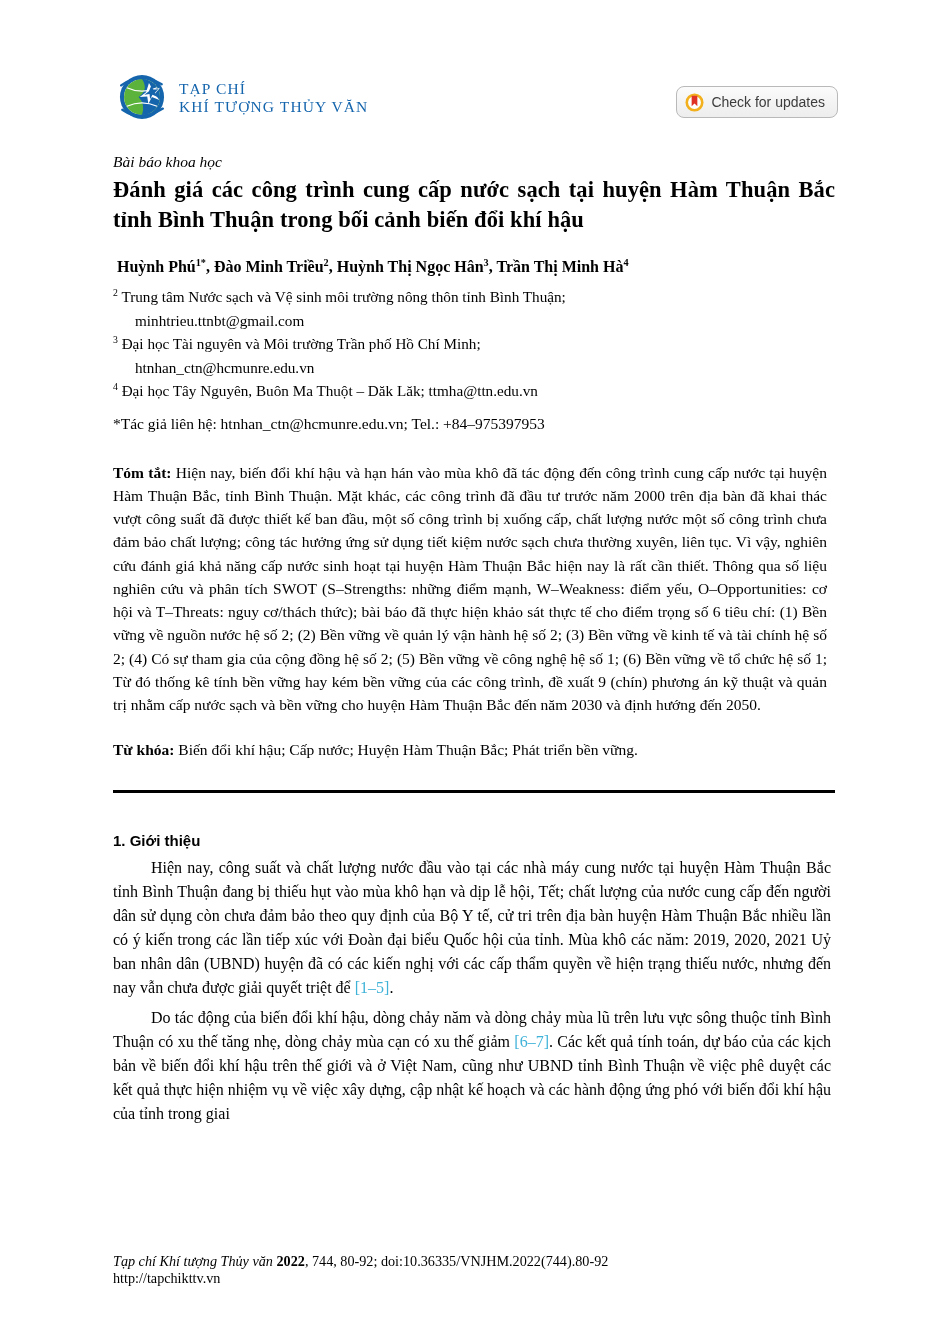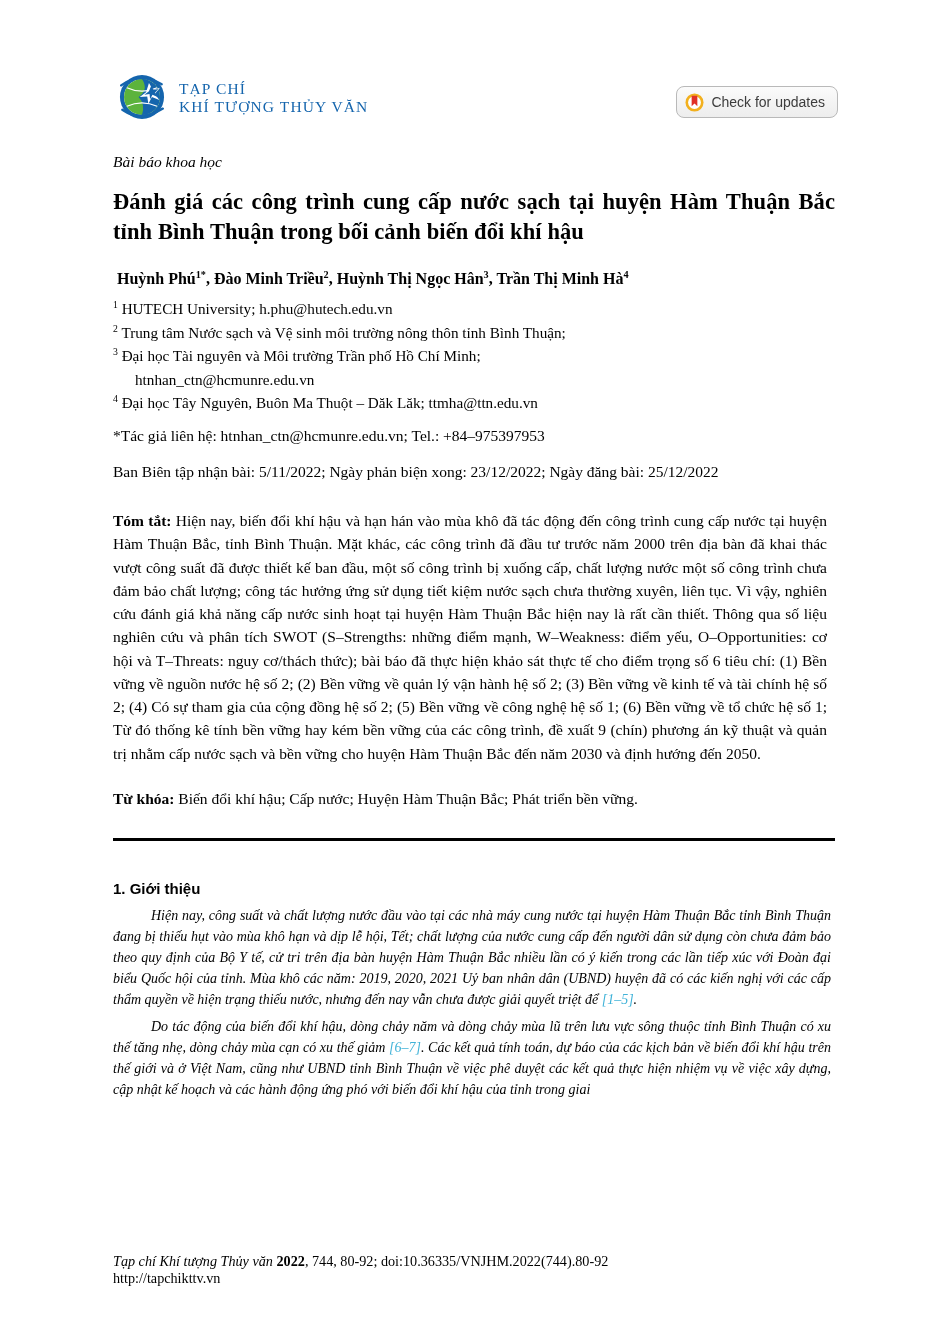--- a/index.html
+++ b/index.html
@@ -89,21 +89,21 @@
   .content {
     position: absolute;
     left: 113px;
     top: 152px;
     width: 722px;
   }
 
   .kicker {
     font-style: italic;
     font-size: 15.5px;
-    margin: 0 0 16px 0;
+    margin: 0 0 4px 0;
     line-height: 1.25;
   }
 
   .title {
     font-size: 22.5px;
     font-weight: bold;
     line-height: 1.33;
     margin: 0 0 0 0;
     text-align: justify;
     text-align-last: left;
@@ -168,26 +168,25 @@
 
   .section-heading {
     font-family: "Liberation Sans", "DejaVu Sans", sans-serif;
     font-size: 15px;
     font-weight: bold;
     margin: 38px 0 0 0;
     line-height: 1.3;
   }
 
   .body-par {
-    font-size: 14px;
+    font-size: 16px;
     line-height: 1.50;
     margin: 6px 4px 0 0;
     text-align: justify;
     text-indent: 38px;
-    font-style: italic;
   }
   .cite { color: #3fb2d8; }
 
   
   .footer {
     position: absolute;
     left: 113px;
     top: 1253px;
     width: 722px;
     display: flex;
@@ -250,32 +249,31 @@
 
     <h1 class="title">
       <span>Đánh giá các công trình cung cấp nước sạch tại huyện Hàm</span>
       <span>Thuận Bắc tỉnh Bình Thuận trong bối cảnh biến đổi khí hậu</span>
     </h1>
 
     <div class="authors">
       <span>Huỳnh Phú</span><sup>1*</sup><span>, </span><span>Đào Minh Triều</span><sup>2</sup><span>, </span><span>Huỳnh Thị Ngọc Hân</span><sup>3</sup><span>, </span><span>Trần Thị Minh Hà</span><sup>4</sup>
     </div>
 
-    <div class="affil"><sup>1</sup> <span>HUTECH University; h.phu@hutech.edu.vn</span></div>
 
     <div class="affil"><sup>2</sup> <span>Trung tâm Nước sạch và Vệ sinh môi trường nông thôn tỉnh Bình Thuận;</span></div>
+    <div class="affil cont">minhtrieu.ttnbt@gmail.com</div>
 
     <div class="affil"><sup>3</sup> <span>Đại học Tài nguyên và Môi trường Trần phố Hồ Chí Minh;</span></div>
     <div class="affil cont">htnhan_ctn@hcmunre.edu.vn</div>
 
     <div class="affil"><sup>4</sup> <span>Đại học Tây Nguyên, Buôn Ma Thuột – Dăk Lăk; ttmha@ttn.edu.vn</span></div>
 
     <div class="corresp">*Tác giả liên hệ: htnhan_ctn@hcmunre.edu.vn; Tel.: +84–975397953</div>
 
-    <div class="dates">Ban Biên tập nhận bài: 5/11/2022; Ngày phản biện xong: 23/12/2022; Ngày đăng bài: 25/12/2022</div>
 
     <div class="abstract"><span class="lead">Tóm tắt:</span><span> Hiện nay, biến đổi khí hậu và hạn hán vào mùa khô đã tác động đến công trình cung cấp nước tại huyện Hàm Thuận Bắc, tỉnh Bình Thuận. Mặt khác, các công trình đã đầu tư trước năm 2000 trên địa bàn đã khai thác vượt công suất đã được thiết kế ban đầu, một số công trình bị xuống cấp, chất lượng nước một số công trình chưa đảm bảo chất lượng; công tác hưởng ứng sử dụng tiết kiệm nước sạch chưa thường xuyên, liên tục. Vì vậy, nghiên cứu đánh giá khả năng cấp nước sinh hoạt tại huyện Hàm Thuận Bắc hiện nay là rất cần thiết. Thông qua số liệu nghiên cứu và phân tích SWOT (S–Strengths: những điểm mạnh, W–Weakness: điểm yếu, O–Opportunities: cơ hội và T–Threats: nguy cơ/thách thức); bài báo đã thực hiện khảo sát thực tế cho điểm trọng số 6 tiêu chí: (1) Bền vững về nguồn nước hệ số 2; (2) Bền vững về quản lý vận hành hệ số 2; (3) Bền vững về kinh tế và tài chính hệ số 2; (4) Có sự tham gia của cộng đồng hệ số 2; (5) Bền vững về công nghệ hệ số 1; (6) Bền vững về tổ chức hệ số 1; Từ đó thống kê tính bền vững hay kém bền vững của các công trình, đề xuất 9 (chín) phương án kỹ thuật và quản trị nhằm cấp nước sạch và bền vững cho huyện Hàm Thuận Bắc đến năm 2030 và định hướng đến 2050.</span></div>
 
     <div class="keywords"><span class="lead">Từ khóa:</span><span> Biến đổi khí hậu; Cấp nước; Huyện Hàm Thuận Bắc; Phát triển bền vững.</span></div>
 
     <hr class="rule">
 
     <div class="section-heading">1. Giới thiệu</div>
 
     <p class="body-par"><span>Hiện nay, công suất và chất lượng nước đầu vào tại các nhà máy cung nước tại huyện Hàm Thuận Bắc tỉnh Bình Thuận đang bị thiếu hụt vào mùa khô hạn và dịp lễ hội, Tết; chất lượng của nước cung cấp đến người dân sử dụng còn chưa đảm bảo theo quy định của Bộ Y tế, cử tri trên địa bàn huyện Hàm Thuận Bắc nhiều lần có ý kiến trong các lần tiếp xúc với Đoàn đại biểu Quốc hội của tỉnh. Mùa khô các năm: 2019, 2020, 2021 Uỷ ban nhân dân (UBND) huyện đã có các kiến nghị với các cấp thẩm quyền về hiện trạng thiếu nước, nhưng đến nay vẫn chưa được giải quyết triệt để </span><span class="cite">[1–5]</span><span>.</span></p>

